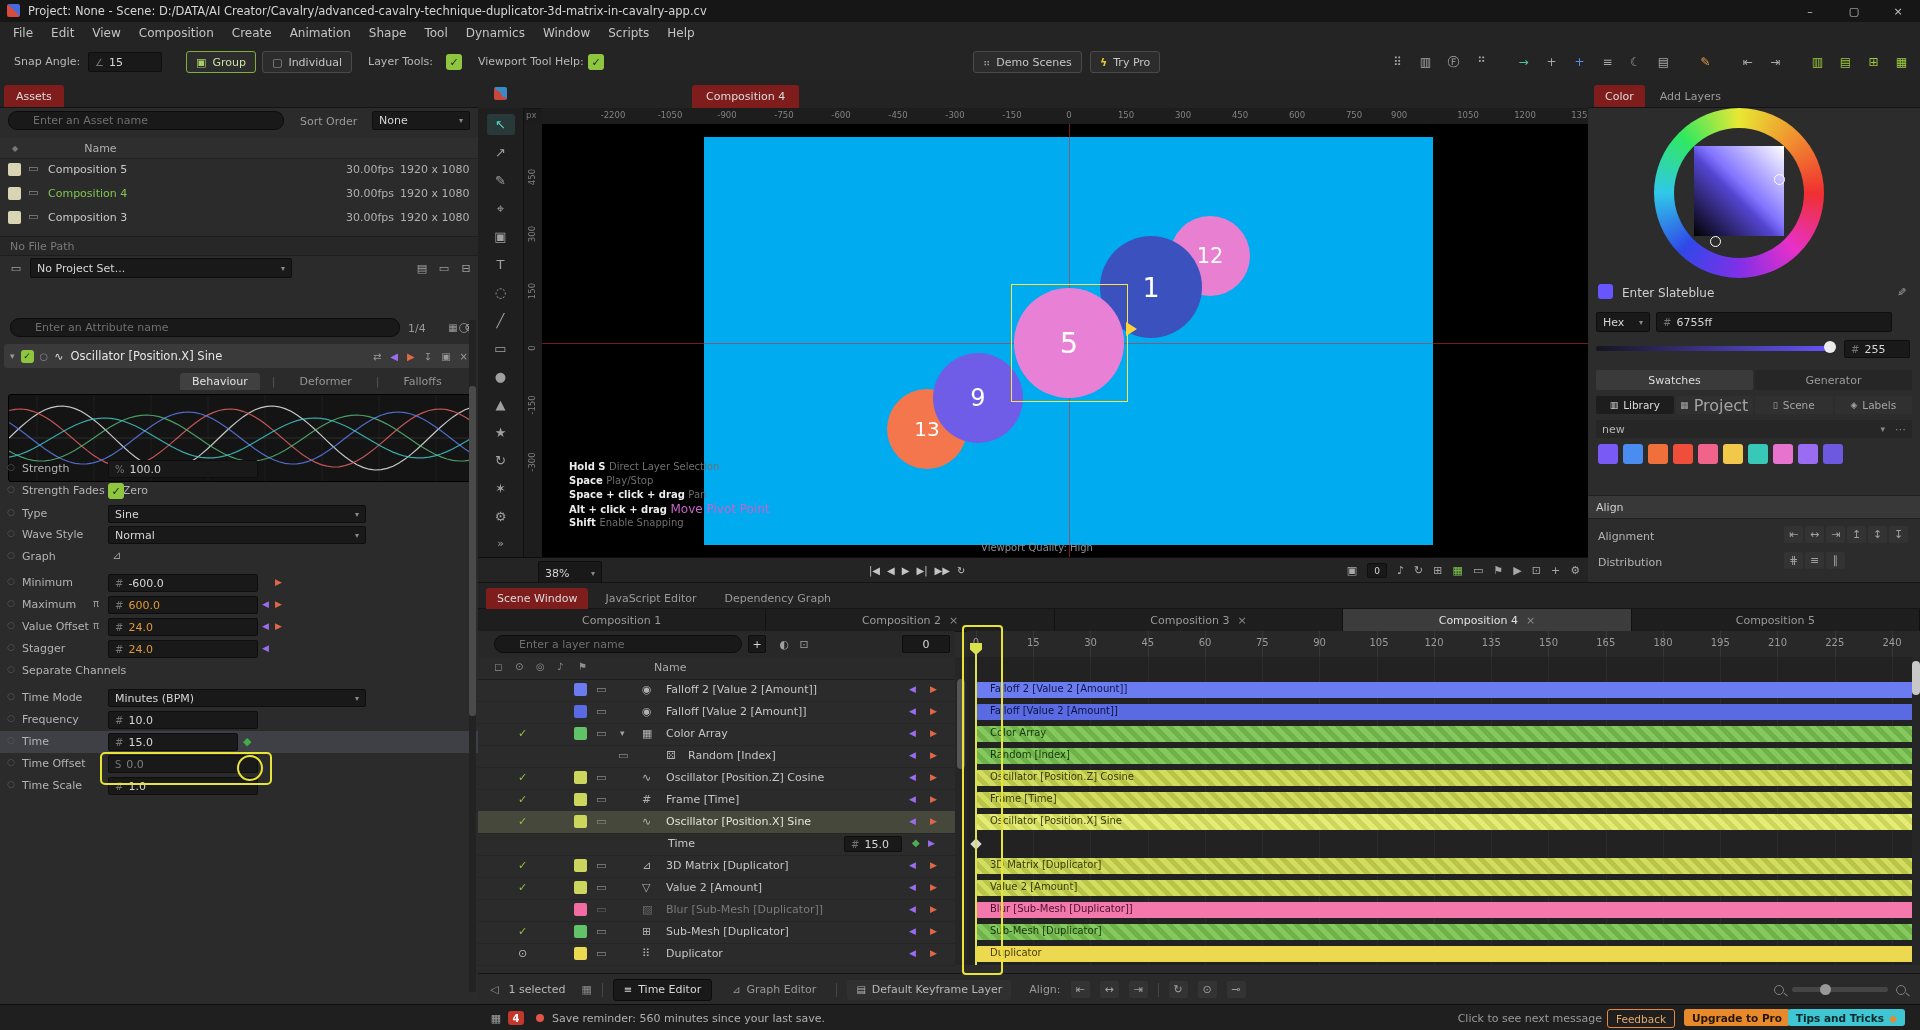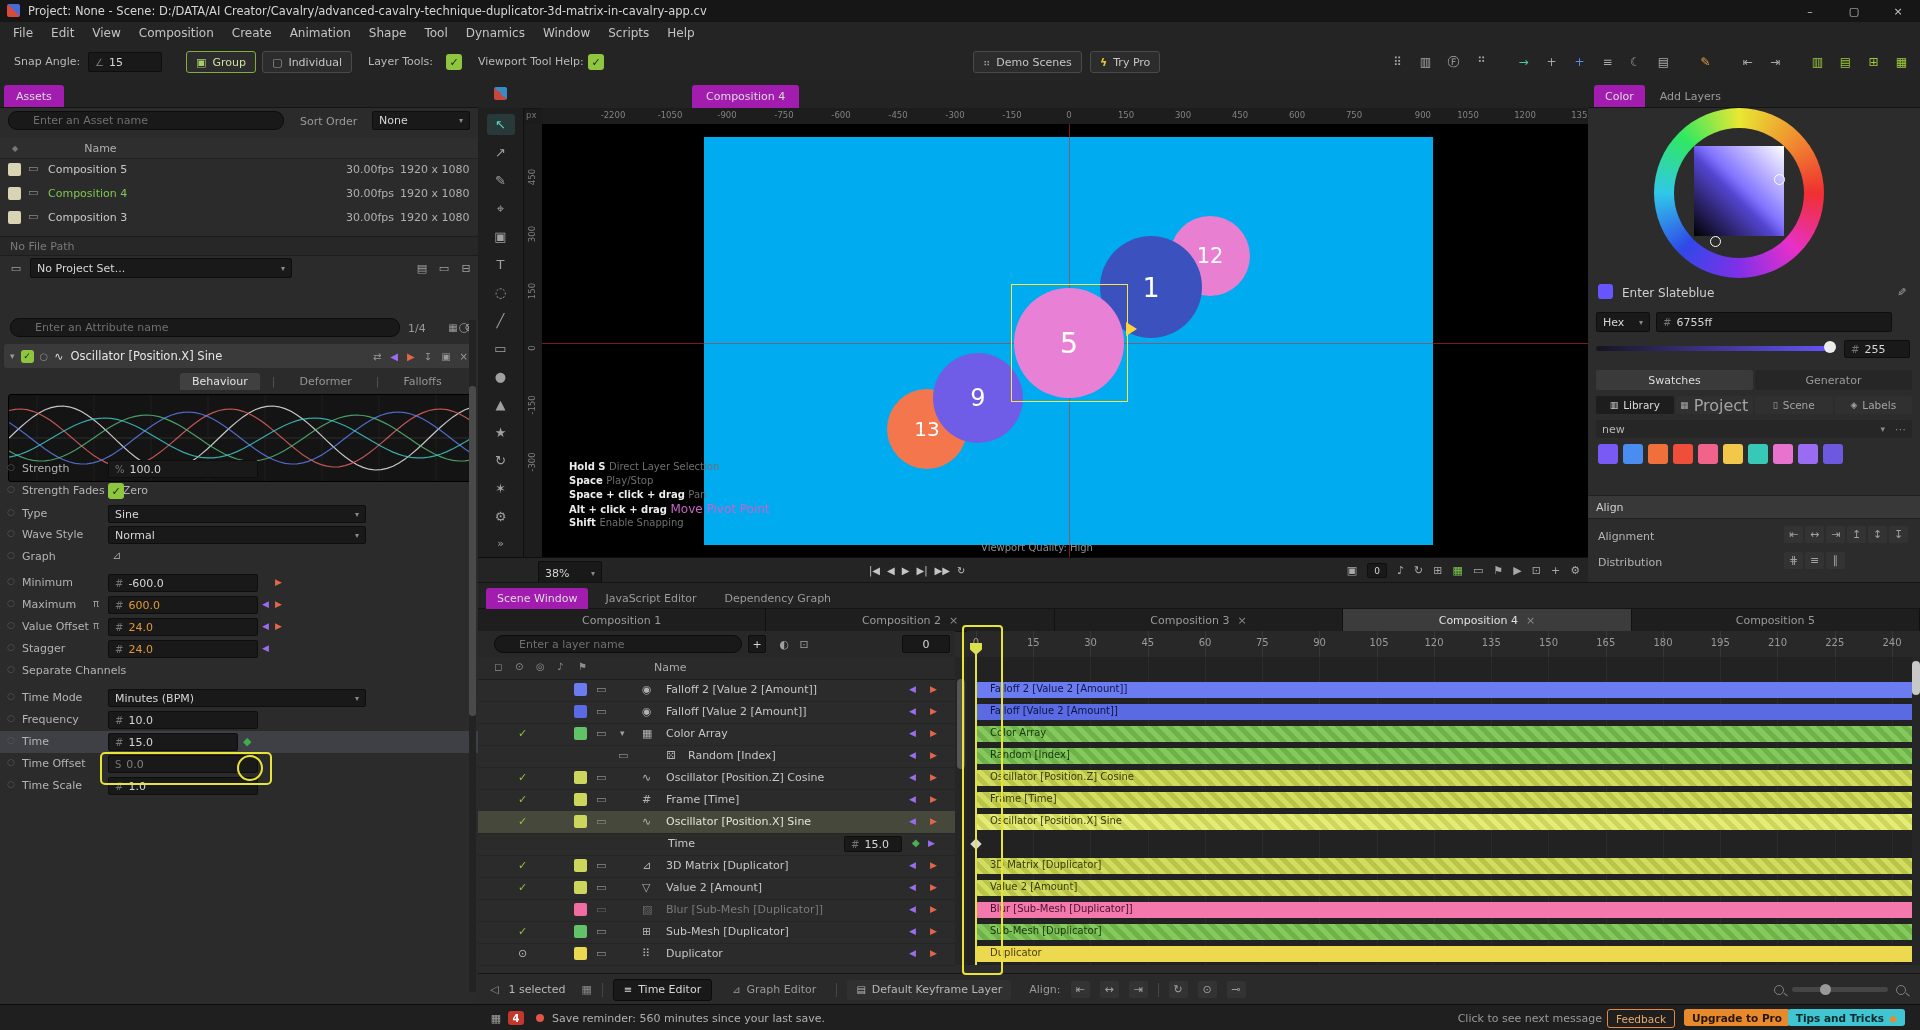--- a/index.html
+++ b/index.html
@@ -13,21 +13,21 @@
      padding:0 6px;color:#d6d6d6;box-sizing:border-box;font-size:11px;height:18px}
 .chev{color:#8a8a8a;font-size:8px;margin-left:auto;padding-left:6px}
 .pfx{color:#757575;margin-right:5px;font-size:10px}
 .chk{width:16px;height:16px;border-radius:3px;background:#8ec63f;color:#1c260c;font-weight:700;
      font-size:11px;display:flex;align-items:center;justify-content:center;flex:none}
 .search{background:#191919;border:1px solid #0c0c0c;border-radius:9px;color:#c0c0c0;
         font-family:inherit;font-size:11px;padding:0 8px 0 24px;outline:none;box-sizing:border-box}
 .search::placeholder{color:#6f6f6f}
 .mag{display:inline-block;position:relative;width:8px;height:8px;border:1.4px solid #7e7e7e;border-radius:50%;flex:none}
 .mag::after{content:"";position:absolute;width:5px;height:1.4px;background:#7e7e7e;right:-4.5px;bottom:-2px;transform:rotate(40deg)}
-.tabA{background:#a21caf;border-radius:3px 3px 0 0;color:#dcdcdc}
+.tabA{background:#7f1d1d;border-radius:3px 3px 0 0;color:#dcdcdc}
 .strip{background:#232323;border-bottom:1px solid #141414}
 .ico{display:flex;align-items:center;justify-content:center;color:#a0a0a0}
 .sep{width:1px;background:#454545;height:14px;flex:none}
 .ring{border-radius:50%;background:conic-gradient(#e8e832,#f09030,#f03030,#e830c8,#8030e8,#3048e8,#30c8e8,#30e860,#e8e832)}
 .ring::after{content:"";position:absolute;inset:20px;border-radius:50%;background:#2c2c2c}
 .hl{border:2.5px solid #e8e435;border-radius:5px;z-index:60;pointer-events:none}
 .btnish{border:1px solid #4a4a4a;border-radius:3px;background:#2c2c2c;display:flex;align-items:center;
         gap:6px;padding:0 9px;height:22px;box-sizing:border-box;color:#c6c6c6}
 </style>
 </head>
@@ -366,21 +366,21 @@
         <div style="position: absolute; left: 279px; top: 2px; width: 40px; text-align: center; font-size: 8.5px; color: rgb(130, 130, 130);">-600</div>
         <div style="position: absolute; left: 336px; top: 2px; width: 40px; text-align: center; font-size: 8.5px; color: rgb(130, 130, 130);">-450</div>
         <div style="position: absolute; left: 393px; top: 2px; width: 40px; text-align: center; font-size: 8.5px; color: rgb(130, 130, 130);">-300</div>
         <div style="position: absolute; left: 450px; top: 2px; width: 40px; text-align: center; font-size: 8.5px; color: rgb(130, 130, 130);">-150</div>
         <div style="position: absolute; left: 507px; top: 2px; width: 40px; text-align: center; font-size: 8.5px; color: rgb(130, 130, 130);">0</div>
         <div style="position: absolute; left: 564px; top: 2px; width: 40px; text-align: center; font-size: 8.5px; color: rgb(130, 130, 130);">150</div>
         <div style="position: absolute; left: 621px; top: 2px; width: 40px; text-align: center; font-size: 8.5px; color: rgb(130, 130, 130);">300</div>
         <div style="position: absolute; left: 678px; top: 2px; width: 40px; text-align: center; font-size: 8.5px; color: rgb(130, 130, 130);">450</div>
         <div style="position: absolute; left: 735px; top: 2px; width: 40px; text-align: center; font-size: 8.5px; color: rgb(130, 130, 130);">600</div>
         <div style="position: absolute; left: 792px; top: 2px; width: 40px; text-align: center; font-size: 8.5px; color: rgb(130, 130, 130);">750</div>
-        <div style="position: absolute; left: 849px; top: 2px; width: 40px; text-align: right; font-size: 8.5px; color: rgb(130, 130, 130);">900</div>
+        <div style="position: absolute; left: 849px; top: 2px; width: 40px; text-align: left; font-size: 8.5px; color: rgb(130, 130, 130);">900</div>
         <div style="position: absolute; left: 906px; top: 2px; width: 40px; text-align: center; font-size: 8.5px; color: rgb(130, 130, 130);">1050</div>
         <div style="position: absolute; left: 963px; top: 2px; width: 40px; text-align: center; font-size: 8.5px; color: rgb(130, 130, 130);">1200</div>
         <div style="position: absolute; left: 1020px; top: 2px; width: 40px; text-align: center; font-size: 8.5px; color: rgb(130, 130, 130);">1350</div>
       </div>
     <div id="vp-ruler-left" class="a" style="left:46px;top:44px;width:18px;height:433px;background:#1d1d1d;border-right:1px solid #000;overflow:hidden">
         <div style="position: absolute; left: -7px; top: 48px; width: 30px; text-align: center; font-size: 8.5px; color: rgb(130, 130, 130); transform: rotate(-90deg);">450</div>
         <div style="position: absolute; left: -7px; top: 105px; width: 30px; text-align: center; font-size: 8.5px; color: rgb(130, 130, 130); transform: rotate(-90deg);">300</div>
         <div style="position: absolute; left: -7px; top: 162px; width: 30px; text-align: center; font-size: 8.5px; color: rgb(130, 130, 130); transform: rotate(-90deg);">150</div>
         <div style="position: absolute; left: -7px; top: 219px; width: 30px; text-align: center; font-size: 8.5px; color: rgb(130, 130, 130); transform: rotate(-90deg);">0</div>
         <div style="position: absolute; left: -7px; top: 276px; width: 30px; text-align: center; font-size: 8.5px; color: rgb(130, 130, 130); transform: rotate(-90deg);">-150</div>

